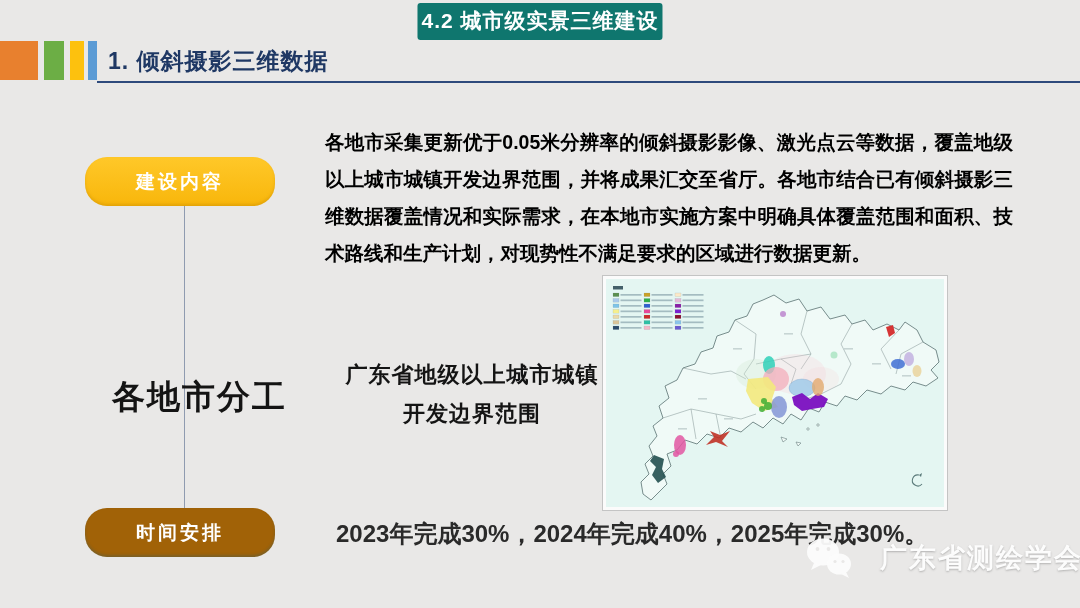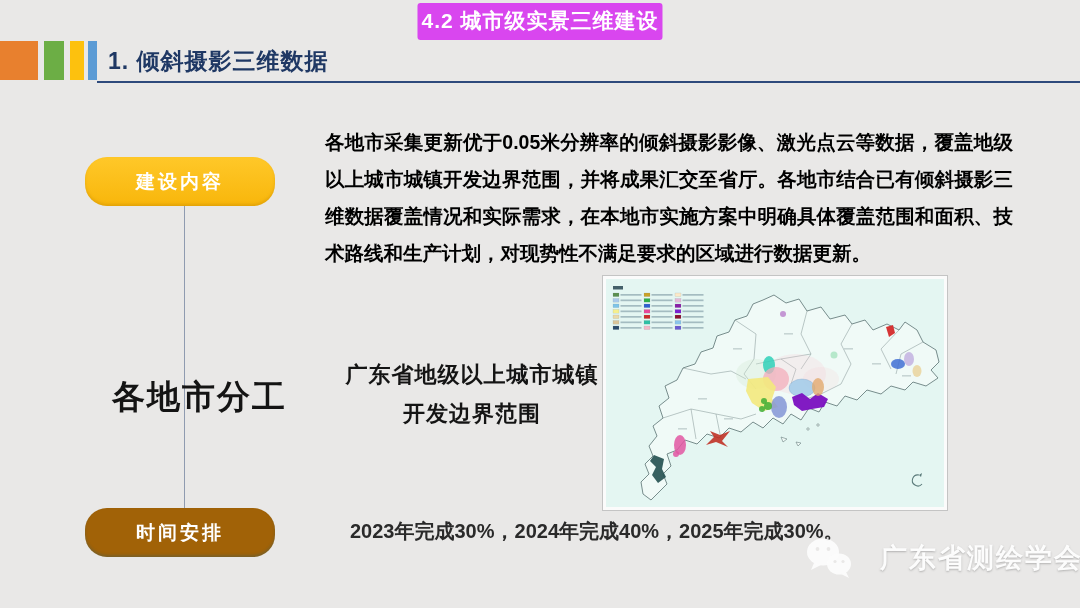--- a/index.html
+++ b/index.html
@@ -5,21 +5,21 @@
   * { margin:0; padding:0; box-sizing:border-box; }
   html,body { background:#cfcfcf; }
   .slide {
     position:relative; width:1080px; height:608px; overflow:hidden;
     background:#e9e8e7;
     font-family:"Liberation Sans","DejaVu Sans",sans-serif;
   }
   
   .top-banner {
     position:absolute; left:50%; transform:translateX(-50%); top:3px;
-    background:#d946ef; color:#ffffff; font-size:21px; font-weight:bold;
+    background:#0f766e; color:#ffffff; font-size:21px; font-weight:bold;
     padding:4px 4px 5px; border-radius:3px; letter-spacing:1px; white-space:nowrap;
   }
   
   .deco-bar { position:absolute; top:41px; height:39px; }
   .bar-orange { left:0;  width:38px; background:#e8802e; }
   .bar-green  { left:44px; width:20px; background:#6cae45; }
   .bar-yellow { left:70px; width:14px; background:#fdc10e; }
   .bar-blue   { left:88px; width:9px;  background:#5b9bd5; }
   .section-title {
     position:absolute; left:108px; top:46px; font-size:23px; font-weight:bold;
@@ -55,21 +55,21 @@
     font-size:22px; line-height:39px; font-weight:bold; color:#141414; letter-spacing:1px;font-family:Liberation Mono, monospace;
   }
   
   .map-figure {
     position:absolute; left:603px; top:276px; width:344px; height:234px;
     background:#e4f6f2; border:3px solid #fbfbfb; box-shadow:0 0 0 1px #c4c4c4;
   }
   .map-figure svg { display:block; width:100%; height:100%; }
   
   .schedule-text {
-    position:absolute; left:350px; top:518px; font-size:20px; color:#2a2a2a;
+    position:absolute; left:336px; top:518px; font-size:24px; color:#2a2a2a;
     font-weight:600; white-space:nowrap;
   }
   
   .watermark {
     position:absolute; left:806px; top:537px; display:flex; align-items:center; gap:28px;
   }
   .watermark-text {
     color:rgba(255,255,255,0.95); font-size:27px; font-weight:bold; letter-spacing:2px;
     text-shadow:0 1px 2px rgba(110,110,110,0.45); white-space:nowrap;
   }

